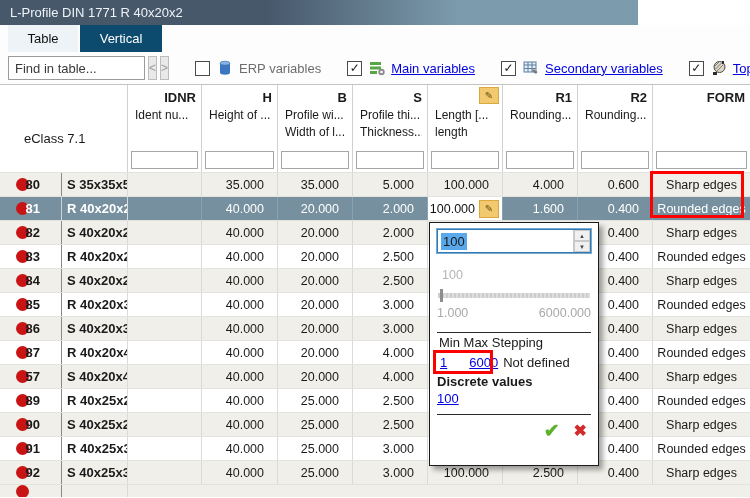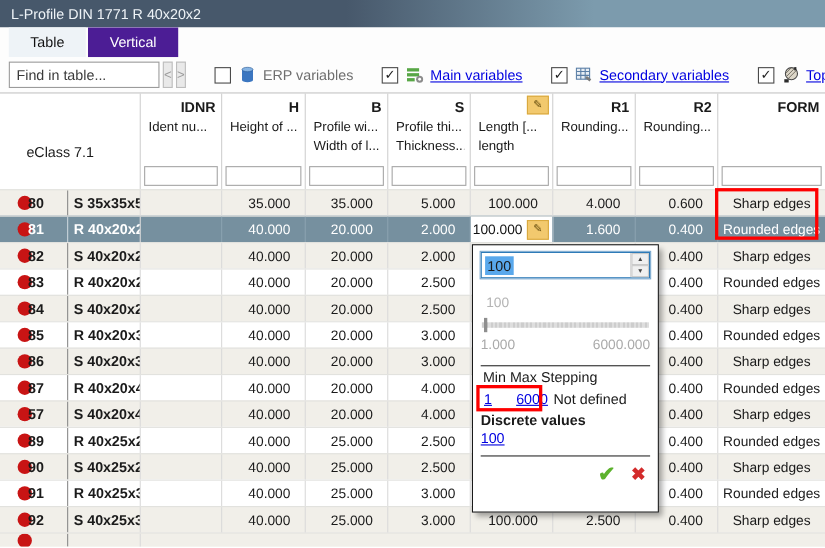--- a/index.html
+++ b/index.html
@@ -1,28 +1,28 @@
 <!DOCTYPE html>
 <html><head>
 <meta charset="utf-8">
 <style>
   * { margin:0; padding:0; box-sizing:border-box; }
   html,body { width:750px; height:498px; overflow:hidden; }
   body { font-family:"Liberation Sans", sans-serif; background:#fff; position:relative; font-size:13px; color:#1a1a1a; }
 
   
-  .titlebar { position:absolute; left:0; top:0; width:750px; height:25px;
+  .titlebar { position:absolute; left:0; top:0; width:638px; height:25px;
     background:linear-gradient(90deg,#47586b 0%,#47586b 42%,#7c9bad 72%,#7c9bad 100%);
     color:#eef3f7; display:flex; align-items:center; padding-left:10px; font-size:13px; }
 
   
   .tabbar { position:absolute; left:0; top:25px; width:750px; height:27px; background:#fdfdfd; display:flex; }
   .tab { height:27px; display:flex; align-items:center; justify-content:center; font-size:13px; cursor:default; }
   .tab.active { width:70px; margin-left:8px; background:#eef3f7; color:#111; }
-  .tab.inactive { width:82px; margin-left:2px; background:#4c1d95; color:#fff; }
+  .tab.inactive { width:82px; margin-left:2px; background:#0c4a6e; color:#fff; }
 
   
   .toolbar { position:absolute; left:0; top:52px; width:750px; height:32px; background:#fdfdfd; display:flex; align-items:center; }
   .search { margin-left:8px; width:137px; height:24px; border:1px solid #9b9b9b; padding:0 6px; font-size:13px; font-family:"Liberation Sans",sans-serif; background:#fff; }
   .search::placeholder { color:#3a3a3a; opacity:1; }
   .navbtn { width:22px; height:24px; margin-left:3px; background:#e9e9e9; border:1px solid #bdbdbd; color:#9a9a9a; font-size:12px; line-height:1; }
   .tgroup { display:flex; align-items:center; margin-left:26px; white-space:nowrap; }
   .cbox { width:15px; height:15px; border:1px solid #4a4a4a; background:#fff; display:inline-flex; align-items:center; justify-content:center; font-size:12px; color:#222; margin-right:7px; }
   .ticon { width:16px; height:16px; margin-right:6px; display:inline-block; }
   .glabel { color:#6e6e6e; }

